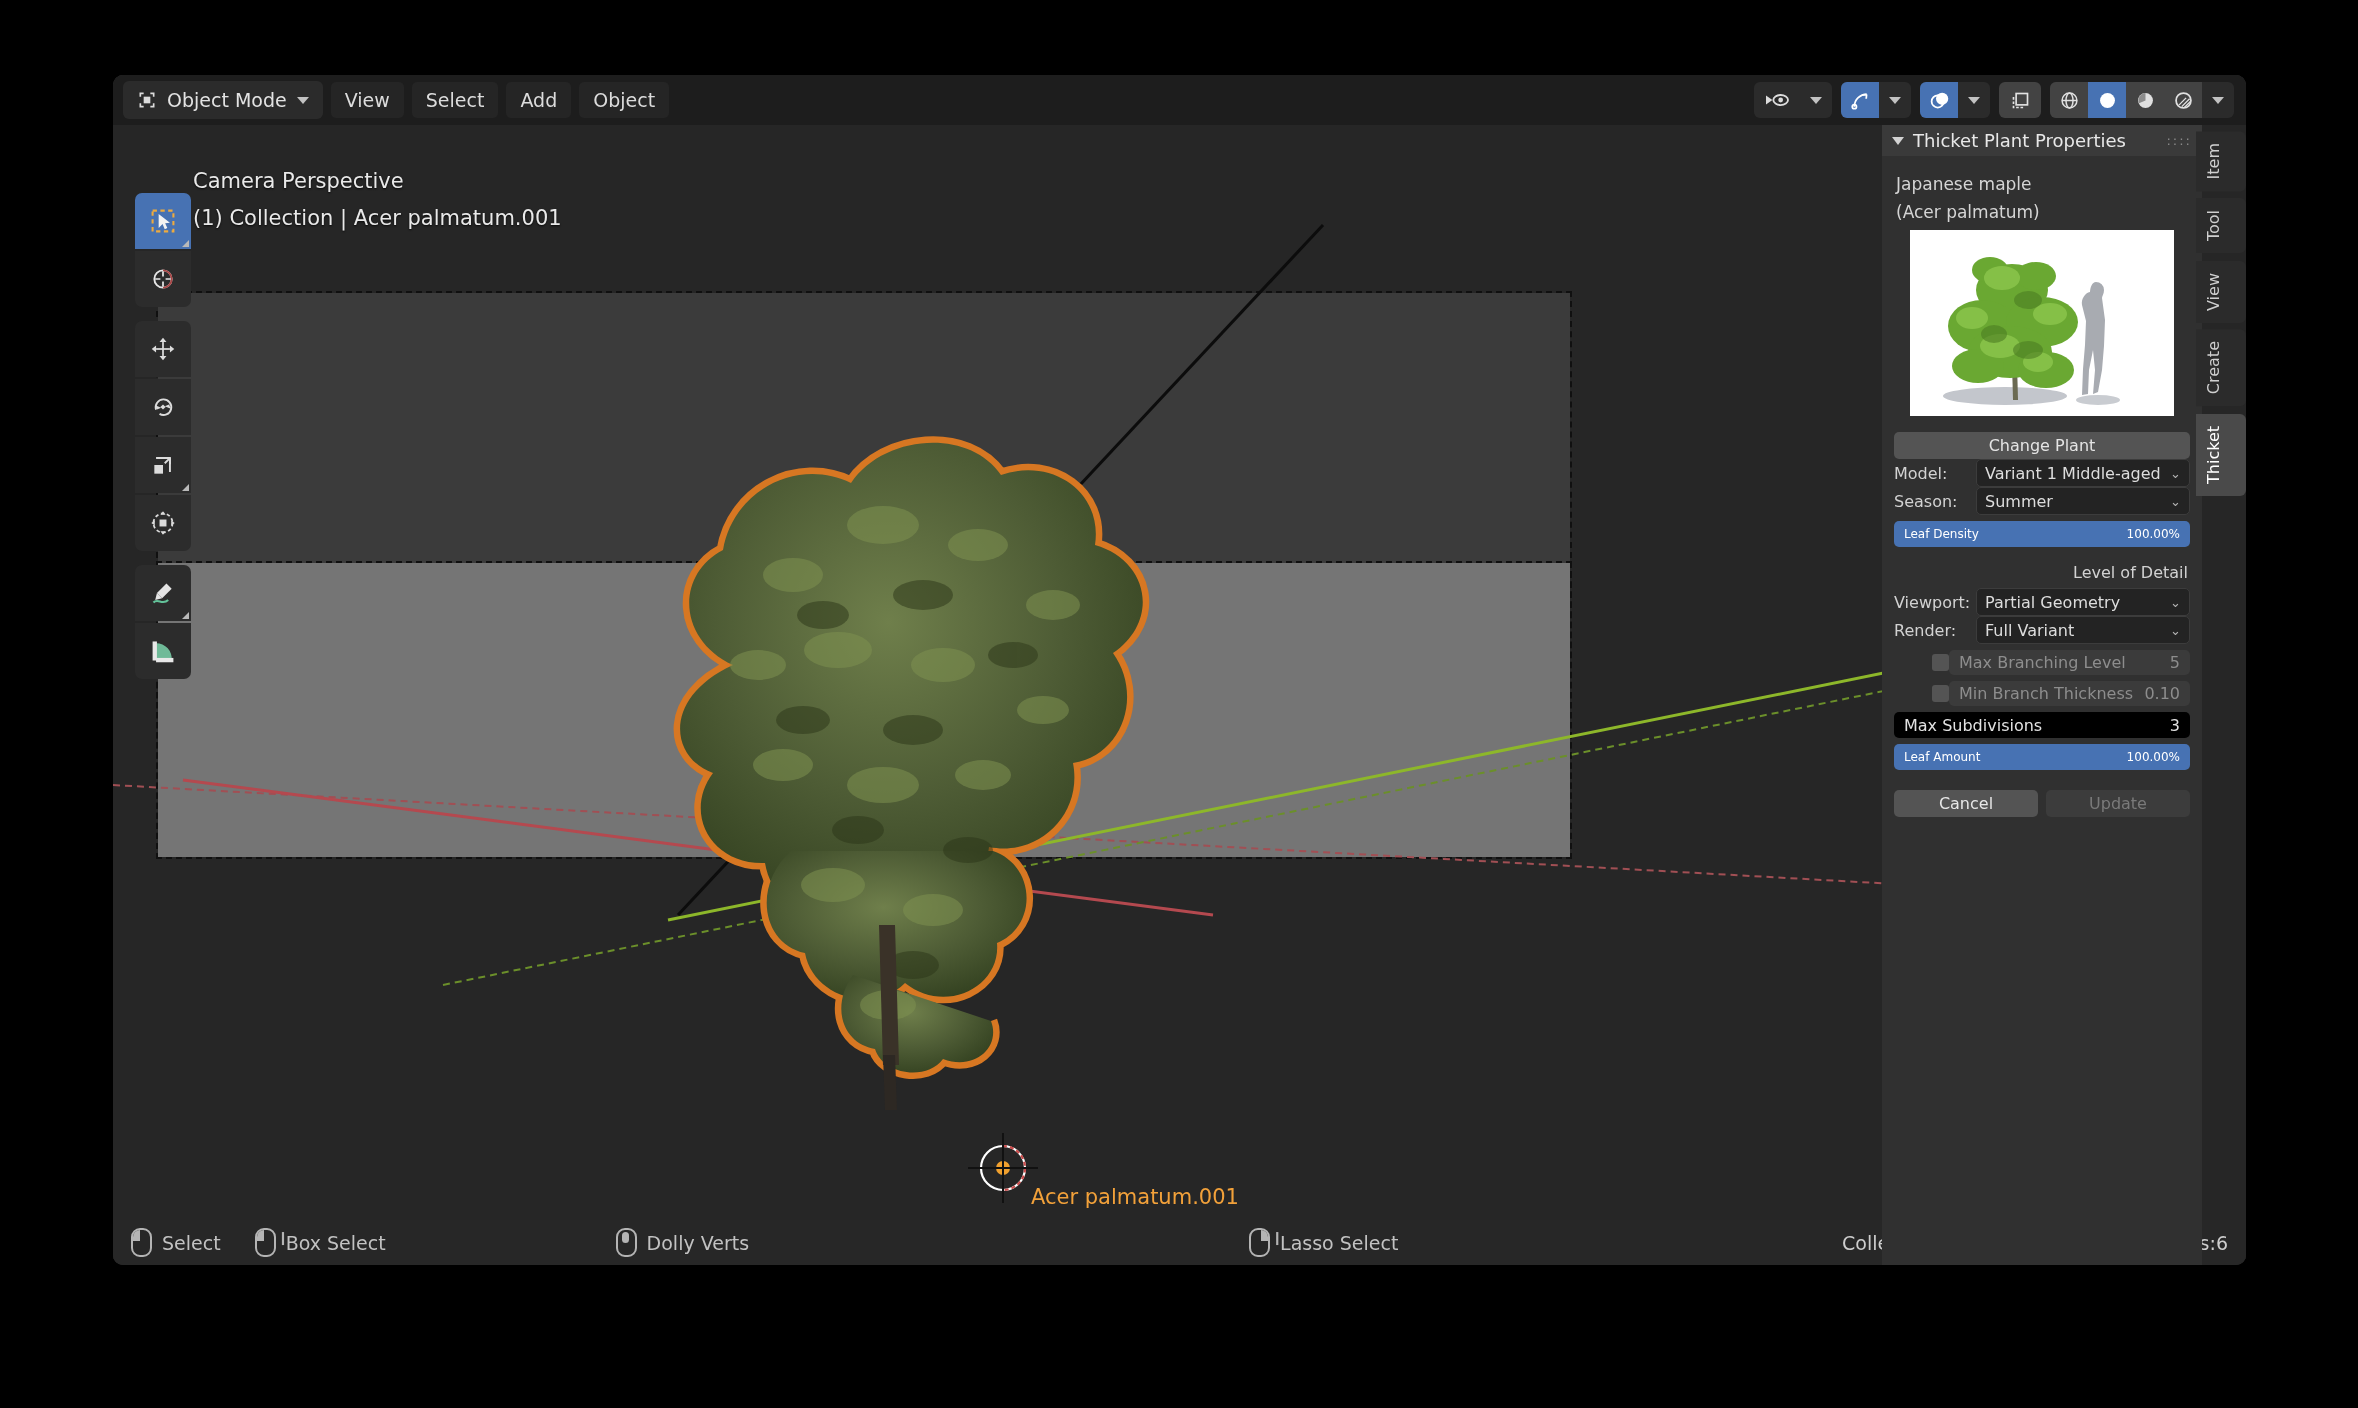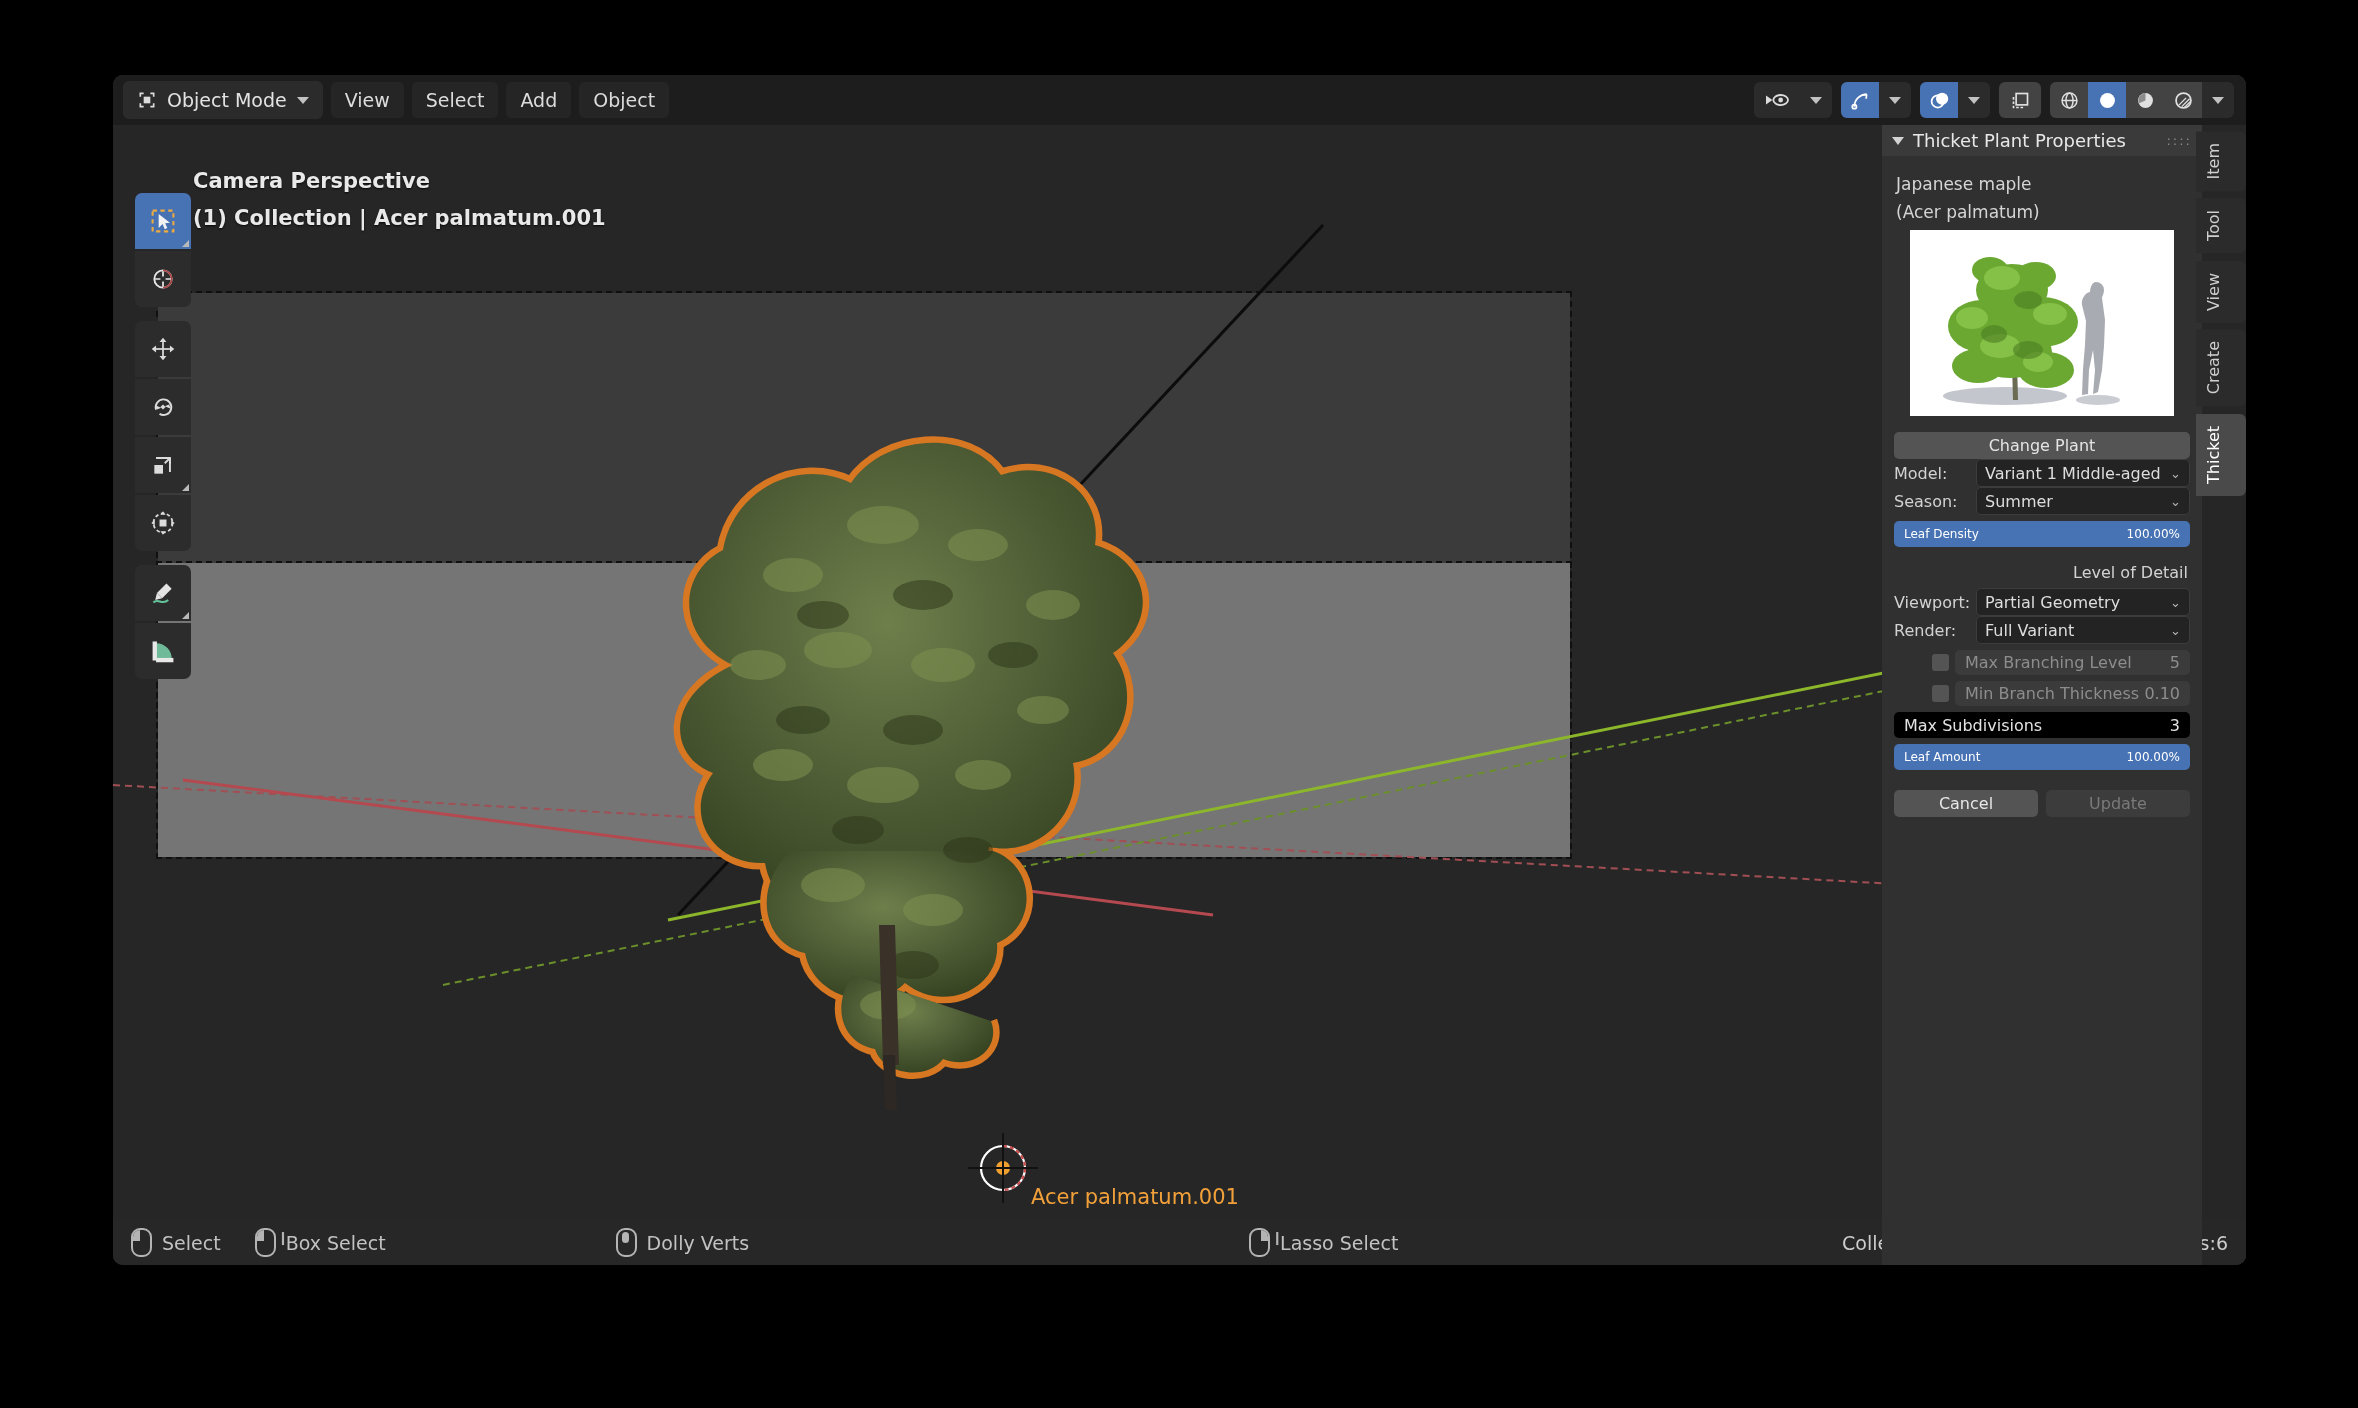--- a/index.html
+++ b/index.html
@@ -82,21 +82,21 @@
     position:absolute;left:0;top:0;right:0;bottom:0;background:#262626;overflow:hidden;
   }
   #vpbody{position:absolute;left:0;top:50px;right:0;bottom:0;background:#262626;}
 
   #camframe{
     position:absolute;left:45px;top:168px;width:1412px;height:564px;
     background:#3b3b3b;outline:2px dashed #101010;
   }
   #groundplane{position:absolute;left:45px;top:438px;width:1412px;height:294px;background:#757575;outline:2px dashed #101010;}
 
-  #vptext{position:absolute;left:80px;top:42px;color:#e9e9e9;font-size:21px;line-height:1.35;z-index:5;text-shadow:0 1px 2px rgba(0,0,0,.8);font-weight:bold;}
+  #vptext{position:absolute;left:80px;top:42px;color:#e9e9e9;font-size:21px;line-height:1.35;z-index:5;text-shadow:0 1px 2px rgba(0,0,0,.8);}
   #vptext .l2{margin-top:9px;}
 
   
   .axisline{position:absolute;pointer-events:none;}
 
   #objlabel{position:absolute;color:#f2a13a;font-size:21px;z-index:6;}
 
   
   #gizmo{position:absolute;right:150px;top:130px;width:110px;height:110px;z-index:8;}
   .axball{position:absolute;border-radius:50%;display:flex;align-items:center;justify-content:center;font-size:18px;font-weight:bold;color:#101010;}
@@ -132,21 +132,21 @@
   .pdrop{
     flex:1;height:26px;background:#232323;border:1px solid #3c3c3c;border-radius:5px;
     display:flex;align-items:center;padding:0 8px;color:#ddd;font-size:16px;position:relative;
   }
   .pdrop .dc{position:absolute;right:8px;color:#b5b5b5;font-size:13px;}
   .pslider{
     height:26px;background:#4772b3;border-radius:5px;display:flex;align-items:center;
     justify-content:space-between;padding:0 10px;color:#fff;font-size:12px;margin-top:6px;
   }
   .psect{color:#d2d2d2;font-size:16px;margin:16px 2px 6px;text-align:right;}
-  .pcheckrow{display:flex;align-items:center;gap:6px;margin-top:6px;padding-left:38px;}
+  .pcheckrow{display:flex;align-items:center;gap:0;margin-top:6px;padding-left:38px;}
   .pcheck{width:17px;height:17px;background:#545454;border-radius:3px;flex:0 0 auto;}
   .pnum{
     flex:1;height:25px;background:#3b3b3b;border-radius:5px;display:flex;align-items:center;
     justify-content:space-between;padding:0 10px;font-size:16px;color:#8d8d8d;
   }
   .pnum.bright{background:#000000;color:#e2e2e2;}
   .pbtnrow{display:flex;gap:8px;margin-top:20px;}
   .pbtn2{flex:1;height:27px;background:#545454;border-radius:5px;display:flex;align-items:center;justify-content:center;color:#e7e7e7;font-size:16px;}
   .pbtn2.disabled{background:#3c3c3c;color:#7a7a7a;}
 

